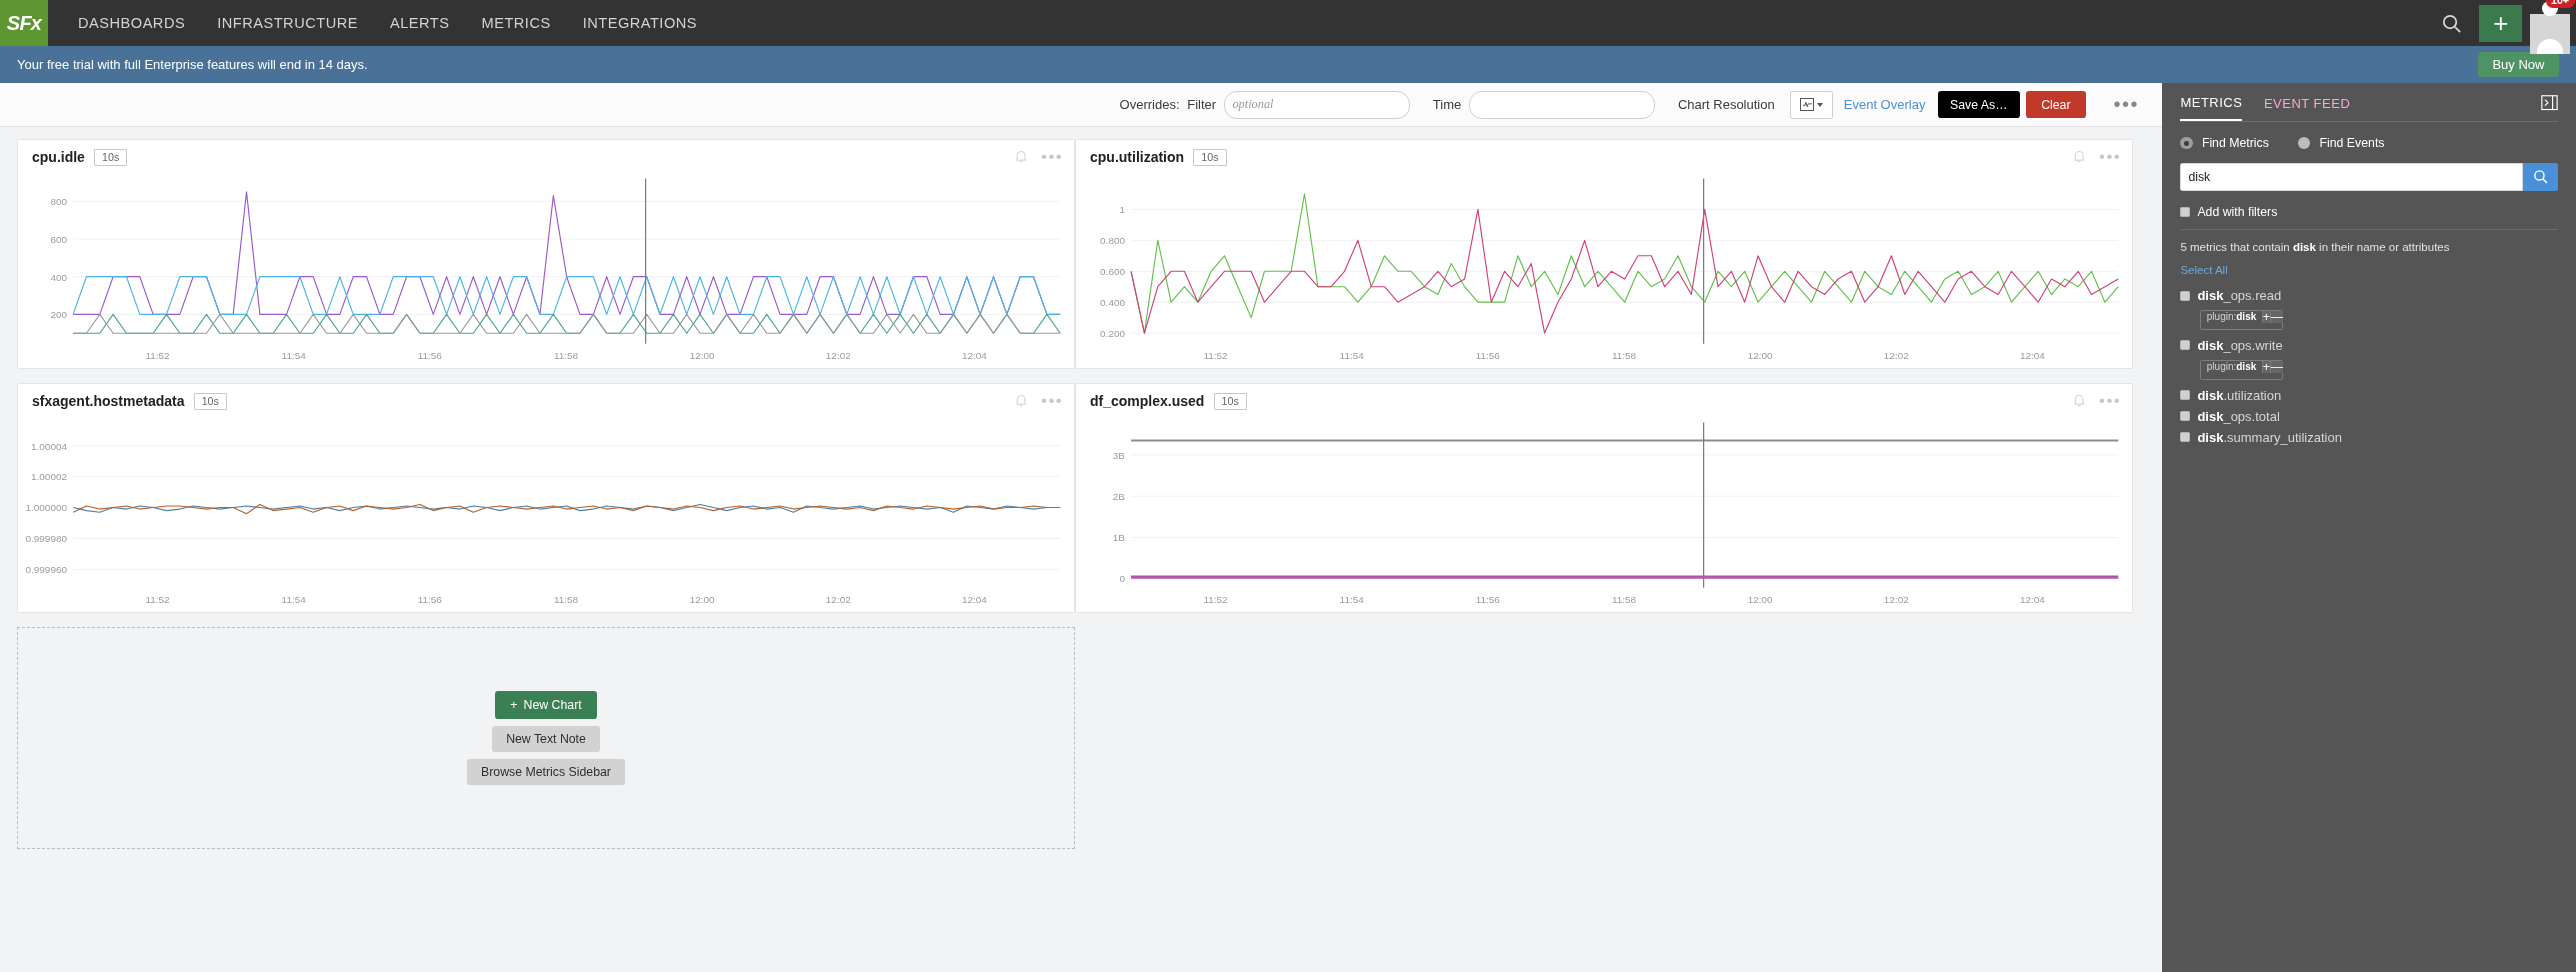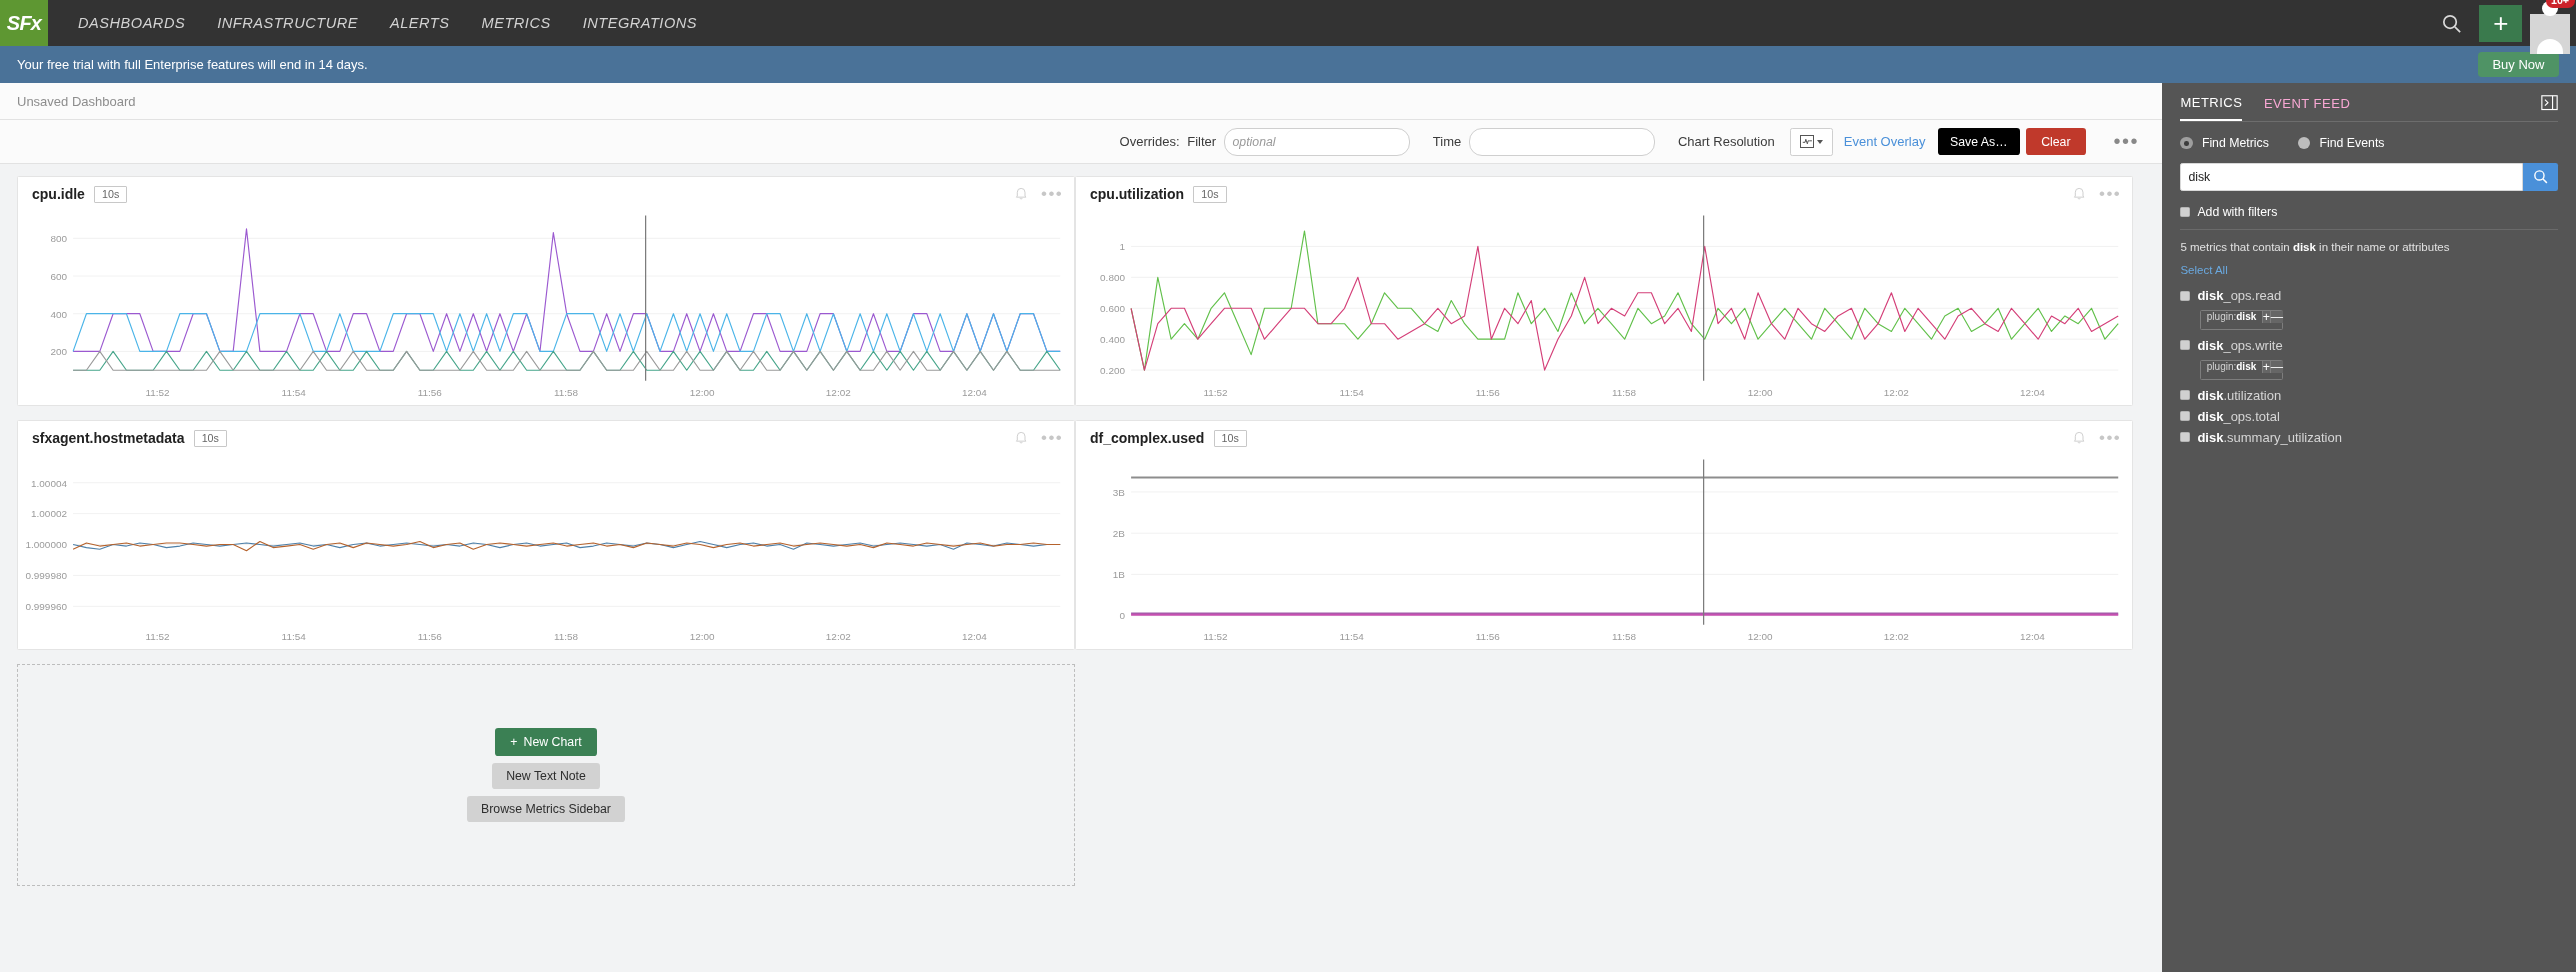--- a/index.html
+++ b/index.html
@@ -30,21 +30,20 @@
     font-style: italic;
   }
   .nav-items { display: flex; align-items: center; padding-left: 14px; gap: 0px; }
   .nav-item {
     color: #d3d3d3;
     font-size: 14.6px;
     letter-spacing: 0.5px;
     padding: 0 16px;
     line-height: 46px;
     cursor: pointer;
-    font-style: italic;
   }
   .nav-right {
     margin-left: auto;
     display: flex;
     align-items: center;
     gap: 0;
     height: 46px;
   }
   .icon-search {
     width: 49px; height: 46px;
@@ -127,21 +126,21 @@
     background: #fbfbfb;
     border-bottom: 0.8px solid #e2e2e2;
     display: flex; align-items: center;
     padding-right: 12.3px;
   }
   .toolbar .spacer { flex: 1; }
   .tb-label { font-size: 13px; color: #3b3b3b; margin-right: 7.7px; }
   .tb-input {
     height: 28px; border: 0.8px solid #cfcfcf; border-radius: 13px;
     background: #fff; font-size: 12.3px; padding: 0 7.7px;
-    font-family: Liberation Sans, sans-serif;
+    font-family: Liberation Serif, serif;
     color: #333;
   }
   .tb-input::placeholder { color: #9a9a9a; font-style: italic; }
   #filter-input { width: 186px; margin-right: 23px; }
   #time-input { width: 186px; margin-right: 23px; }
   .res-select {
     height: 28px; width: 43px; border: 0.8px solid #cfcfcf; border-radius: 2.3px;
     background: #fff; display: flex; align-items: center; justify-content: center;
     gap: 3.1px; margin: 0 10.7px 0 7.7px; cursor: pointer;
   }
@@ -303,23 +302,20 @@
 
 <div class="trial">
   <span>Your free trial with full Enterprise features will end in 14 days.</span>
   <div class="btn-buy">Buy Now</div>
 </div>
 
 <div class="app">
 
   <div class="main">
 
-    <div class="dash-title">
-      <span>Unsaved Dashboard</span>
-    </div>
 
     <div class="toolbar">
       <div class="spacer"></div>
       <span class="tb-label">Overrides:</span>
       <span class="tb-label">Filter</span>
       <input id="filter-input" class="tb-input" placeholder="optional" style="">
       <span class="tb-label">Time</span>
       <input id="time-input" class="tb-input" placeholder="" style="">
       <span class="tb-label">Chart Resolution</span>
       <div class="res-select">

